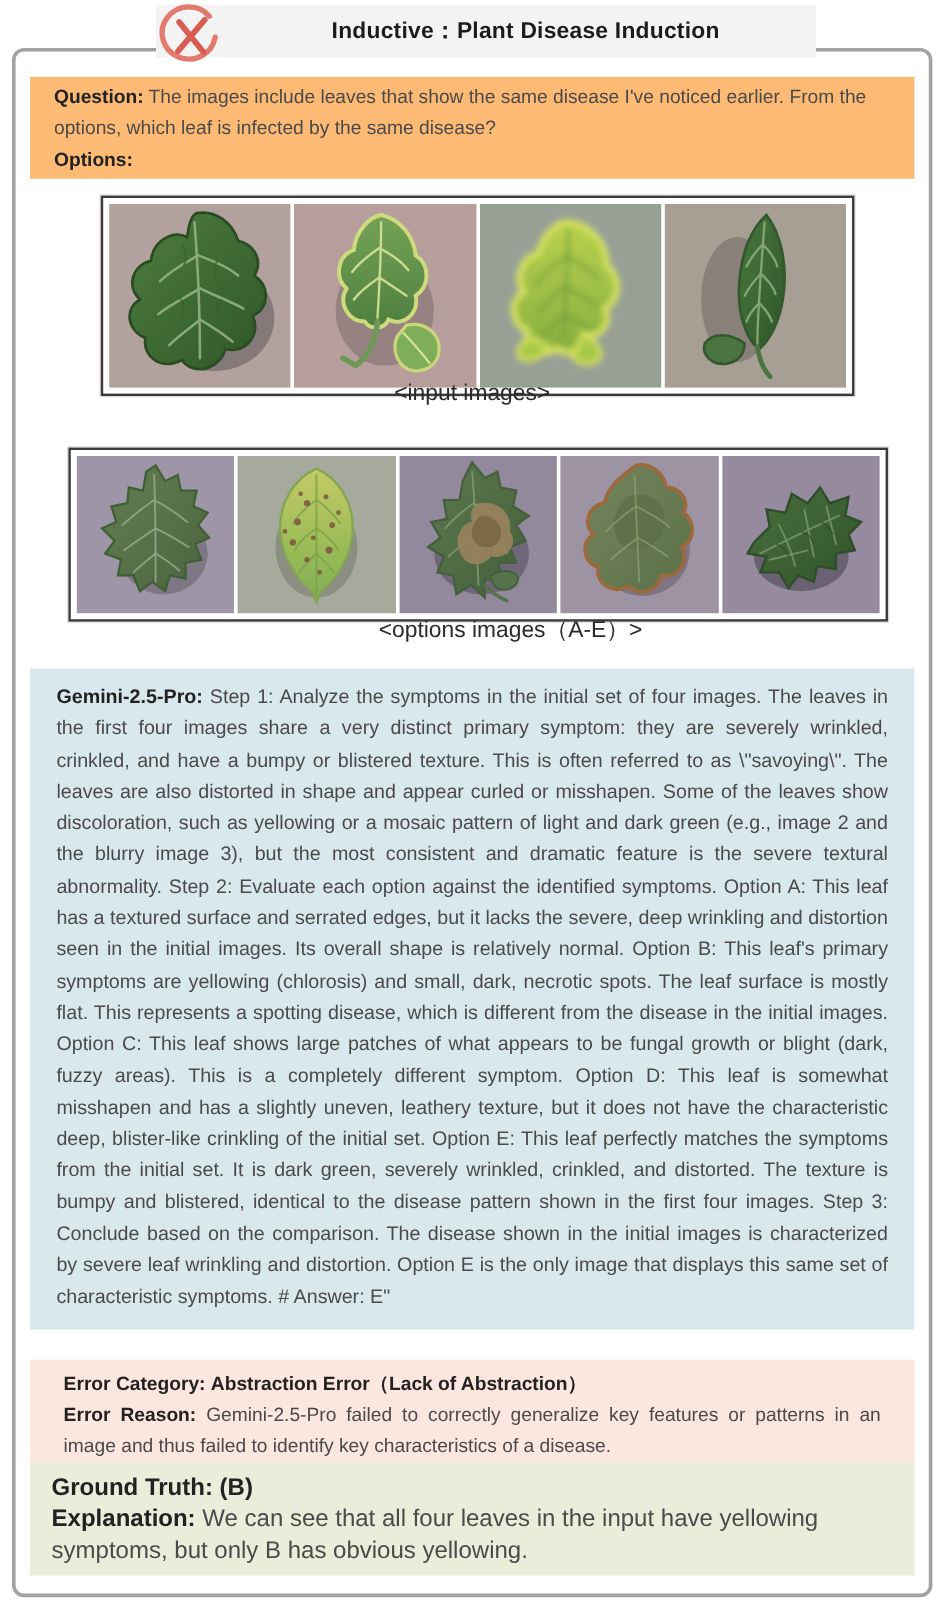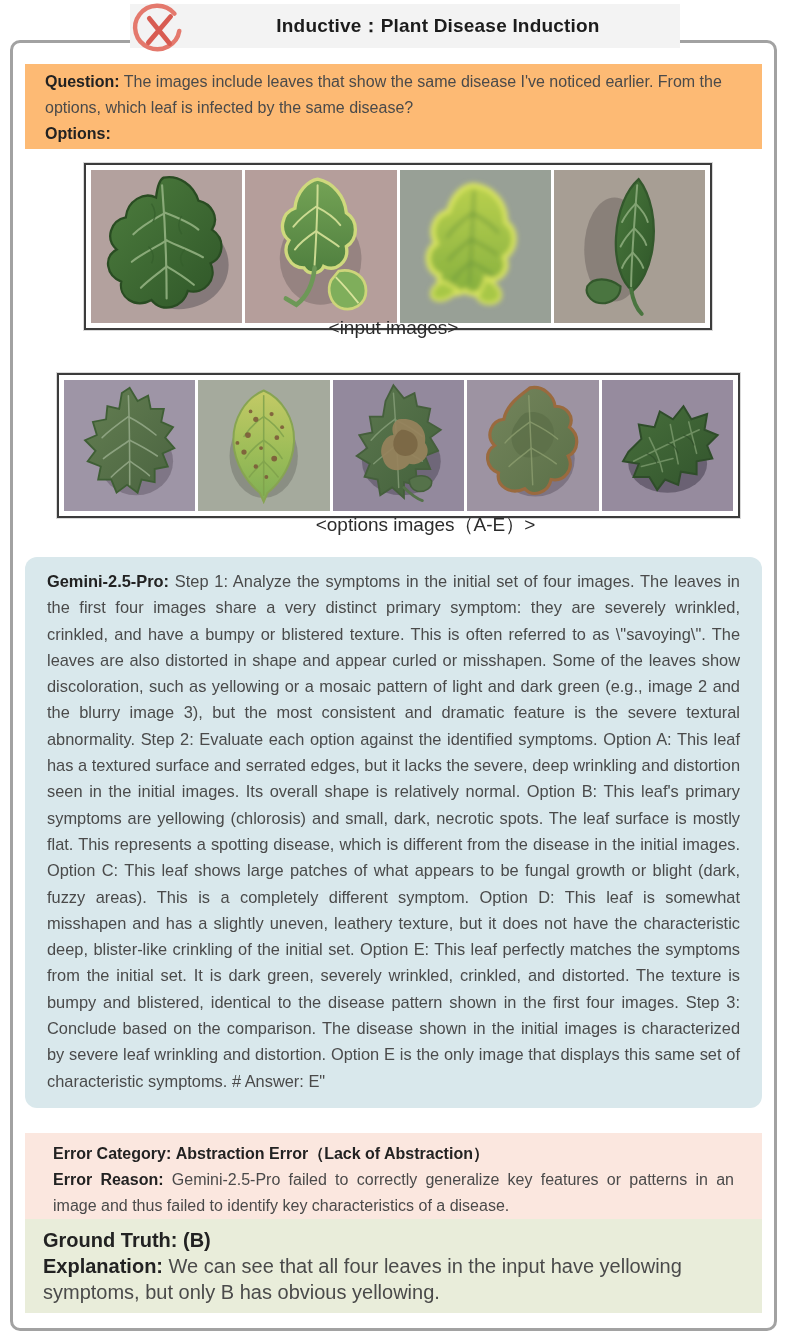--- a/index.html
+++ b/index.html
@@ -281,21 +281,21 @@
         <path d="M34,56 q6,2 8,8"></path>
           <path d="M50,48 q6,2 8,8"></path>
           <path d="M62,42 q6,2 8,8"></path>
       </g>
     </svg>
   </div>
 </div>
 
 <div class="caption cap2">&lt;options images（A-E）&gt;</div>
 
-<div class="box model-box" style="background: rgb(217, 232, 236); border-radius: 12px;">
+<div class="box model-box" style="background: rgb(217, 232, 236);">
   <span class="strong">Gemini-2.5-Pro:</span>
   <span>Step 1: Analyze the symptoms in the initial set of four images. The leaves in the first four images share a very distinct primary symptom: they are severely wrinkled, crinkled, and have a bumpy or blistered texture. This is often referred to as \"savoying\". The leaves are also distorted in shape and appear curled or misshapen. Some of the leaves show discoloration, such as yellowing or a mosaic pattern of light and dark green (e.g., image 2 and the blurry image 3), but the most consistent and dramatic feature is the severe textural abnormality. Step 2: Evaluate each option against the identified symptoms. Option A: This leaf has a textured surface and serrated edges, but it lacks the severe, deep wrinkling and distortion seen in the initial images. Its overall shape is relatively normal. Option B: This leaf's primary symptoms are yellowing (chlorosis) and small, dark, necrotic spots. The leaf surface is mostly flat. This represents a spotting disease, which is different from the disease in the initial images. Option C: This leaf shows large patches of what appears to be fungal growth or blight (dark, fuzzy areas). This is a completely different symptom. Option D: This leaf is somewhat misshapen and has a slightly uneven, leathery texture, but it does not have the characteristic deep, blister-like crinkling of the initial set. Option E: This leaf perfectly matches the symptoms from the initial set. It is dark green, severely wrinkled, crinkled, and distorted. The texture is bumpy and blistered, identical to the disease pattern shown in the first four images. Step 3: Conclude based on the comparison. The disease shown in the initial images is characterized by severe leaf wrinkling and distortion. Option E is the only image that displays this same set of characteristic symptoms. # Answer: E"</span>
 </div>
 
 <div class="box error-box" style="background: rgb(251, 231, 223); margin-top: 16px;">
   <div>
     <span class="strong">Error Category:</span>
     <span class="strong">Abstraction Error（Lack of Abstraction）</span>
   </div>
   <div>

